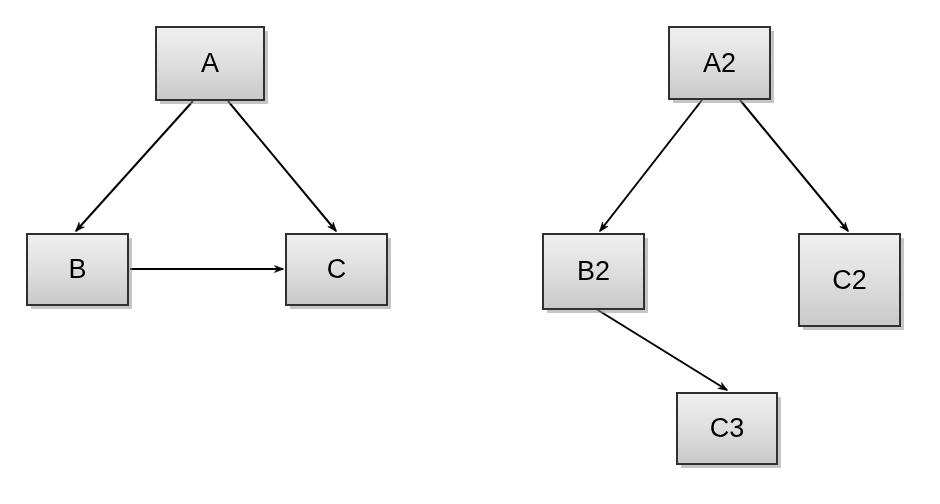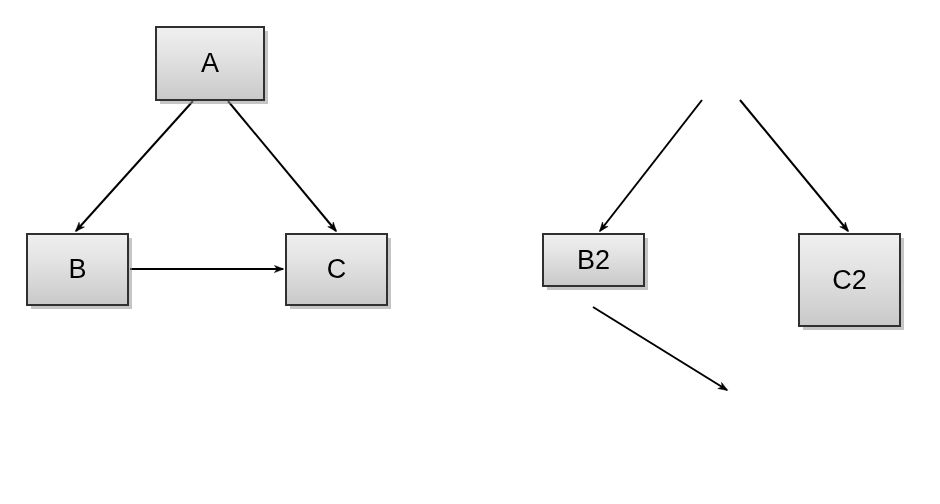--- a/index.html
+++ b/index.html
@@ -70,23 +70,29 @@
   </div>
 
   <div class="node" style="left:26px; top:233px; width:103px; height:73px;">
     <span class="node-label">B</span>
   </div>
 
   <div class="node" style="left:285px; top:233px; width:103px; height:73px;">
     <span class="node-label">C</span>
   </div>
 
+  <div class="node" style="left:668px; top:26px; width:103px; height:74px;">
+    <span class="node-label">A2</span>
+  </div>
 
-  <div class="node" style="left:542px; top:233px; width:103px; height:54px;">
+  <div class="node" style="left:542px; top:233px; width:103px; height:77px;">
     <span class="node-label">B2</span>
   </div>
 
   <div class="node" style="left:798px; top:233px; width:103px; height:94px;">
     <span class="node-label">C2</span>
   </div>
 
+  <div class="node" style="left:676px; top:392px; width:102px; height:73px;">
+    <span class="node-label">C3</span>
+  </div>
 
 </div>
 
 </body></html>

